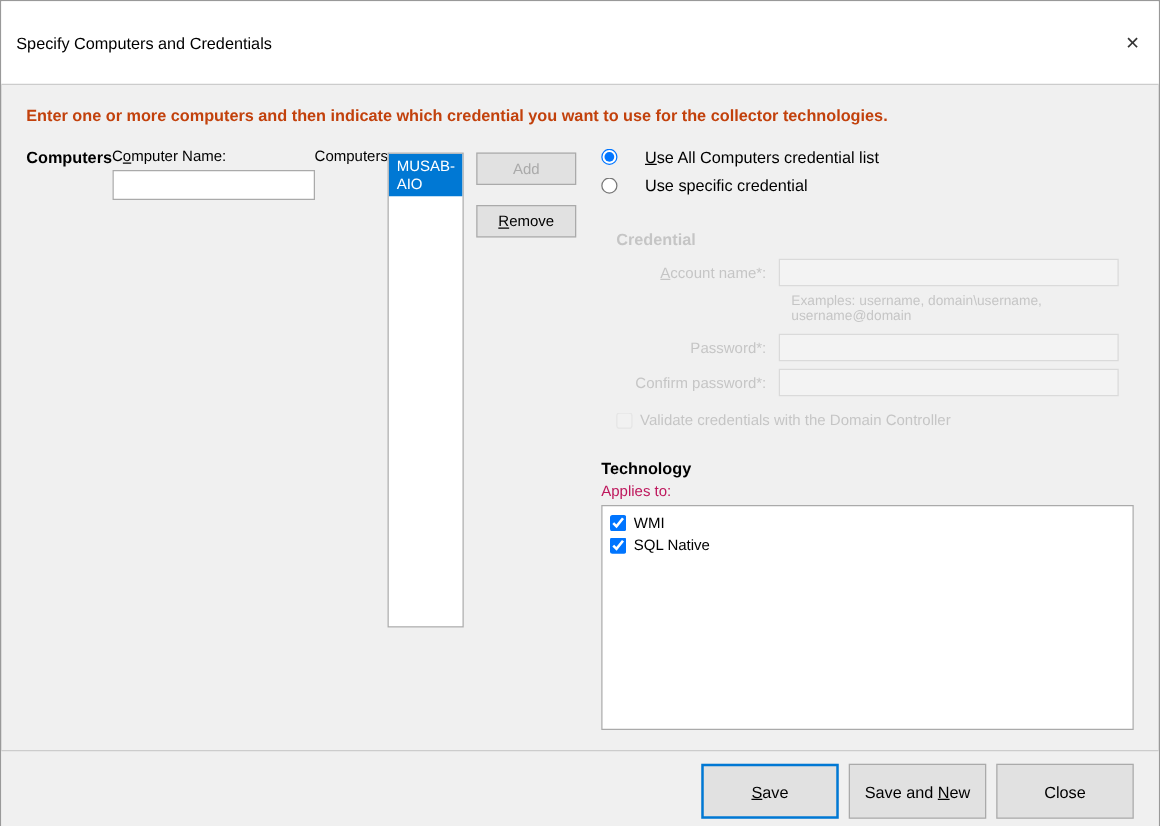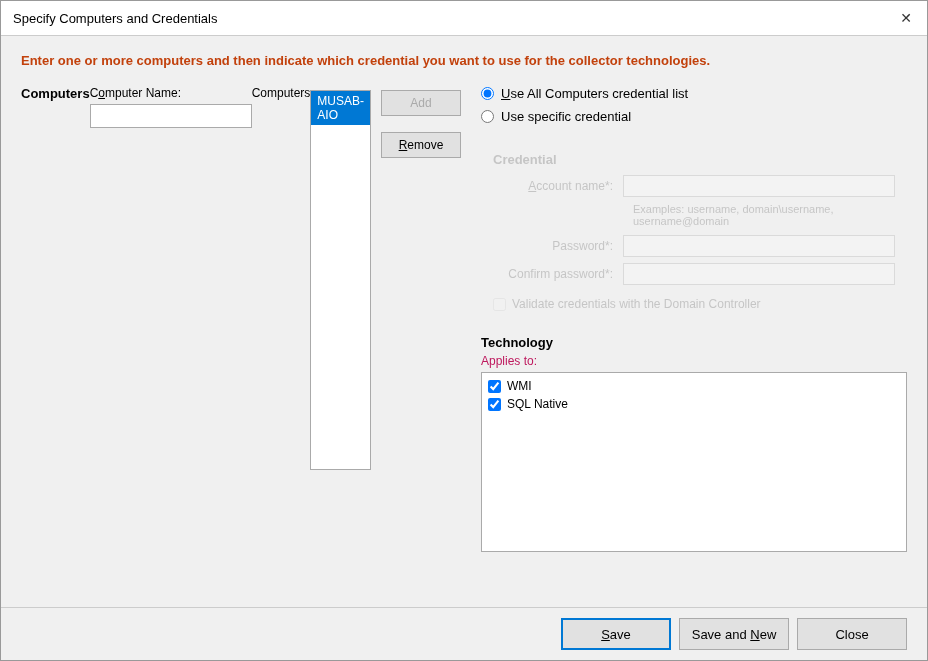--- a/index.html
+++ b/index.html
@@ -17,21 +17,21 @@
       min-height: 661px;
       background: #f0f0f0;
       border: 1px solid #999;
       box-shadow: 2px 2px 8px rgba(0,0,0,0.4);
       display: flex;
       flex-direction: column;
     }
     .title-bar {
       background: #fff;
       border-bottom: 1px solid #ccc;
-      padding: 8px 12px;
+      padding: 24px 12px;
       display: flex;
       align-items: center;
       justify-content: space-between;
       min-height: 32px;
     }
     .title-bar-text {
       font-size: 13px;
       font-weight: normal;
       color: #000;
     }
@@ -143,21 +143,21 @@
     .computers-list-wrapper {
       flex: 1;
     }
     
     .radio-group {
       margin-bottom: 12px;
     }
     .radio-item {
       display: flex;
       align-items: center;
-      gap: 7px;
+      gap: 22px;
       margin-bottom: 8px;
       font-size: 13px;
     }
     .radio-item input[type="radio"] {
       margin: 0;
     }
     .credential-section {
       margin-left: 0;
       padding: 8px 12px;
       opacity: 0.6;
@@ -227,21 +227,21 @@
     .footer {
       border-top: 1px solid #ccc;
       padding: 10px 20px;
       display: flex;
       justify-content: flex-end;
       gap: 8px;
       background: #f0f0f0;
     }
     .footer-btn {
       width: 110px;
-      height: 32px;
+      height: 44px;
       border: 1px solid #aaa;
       background: #e1e1e1;
       font-size: 13px;
       cursor: pointer;
       display: flex;
       align-items: center;
       justify-content: center;
     }
     .footer-btn.primary {
       border: 2px solid #0078d4;

